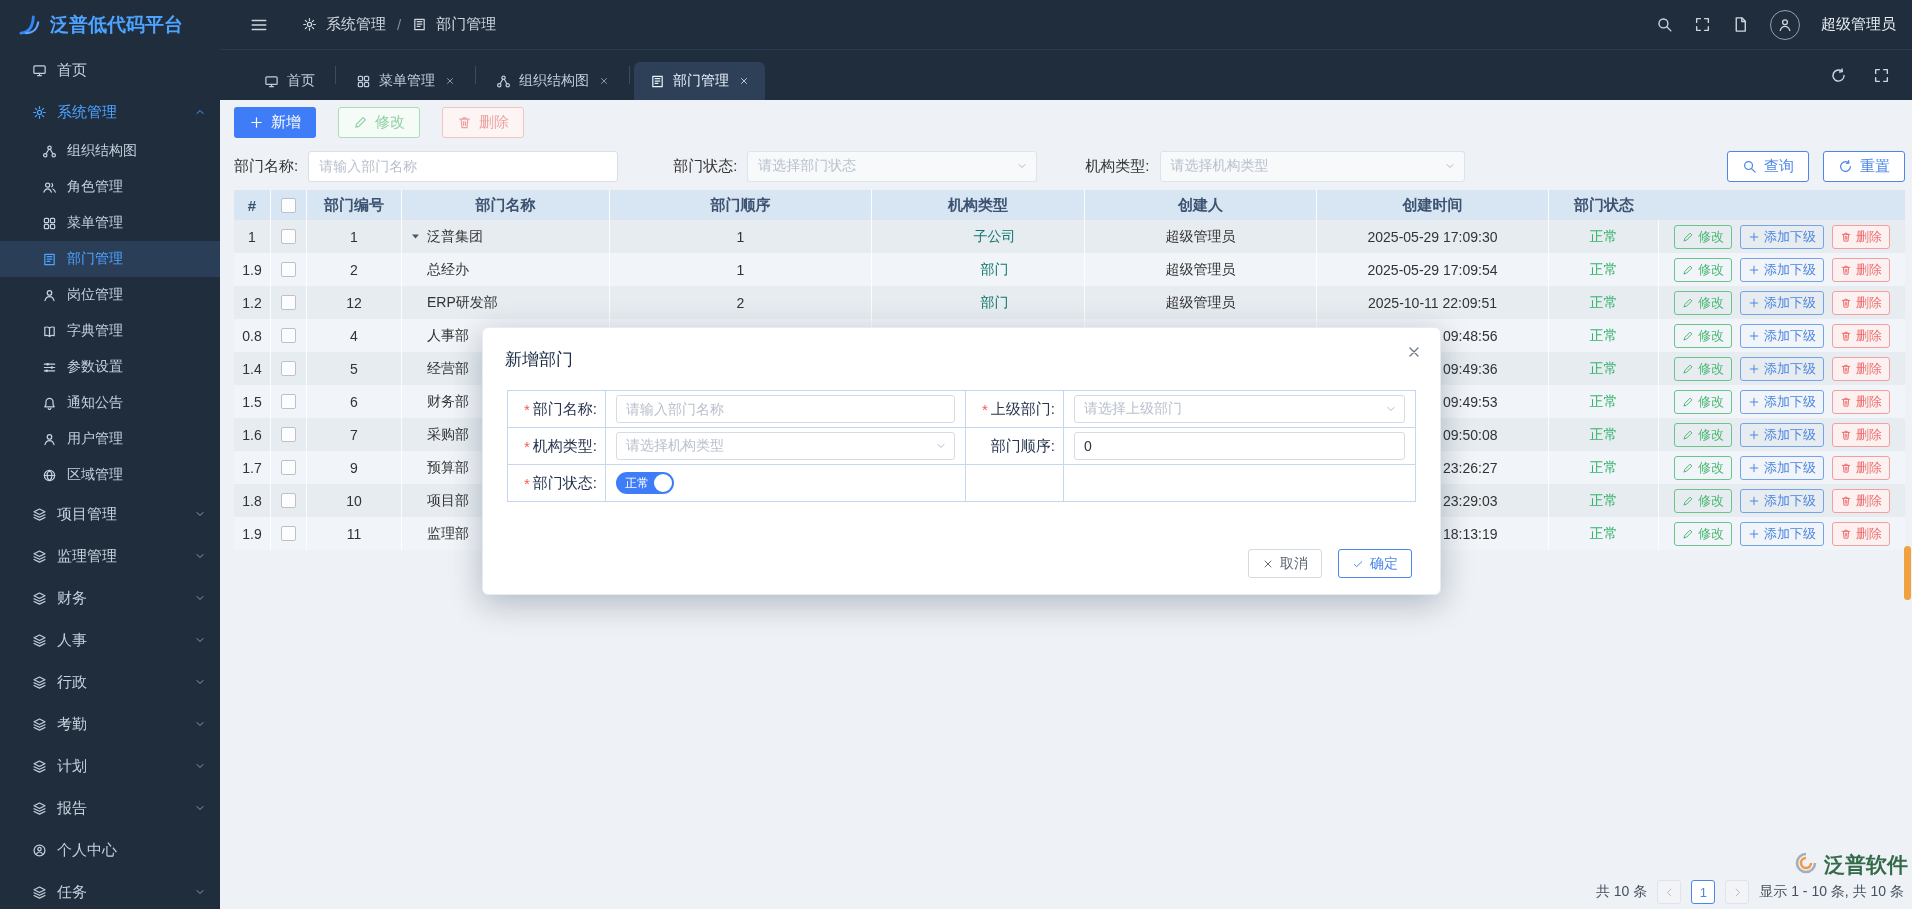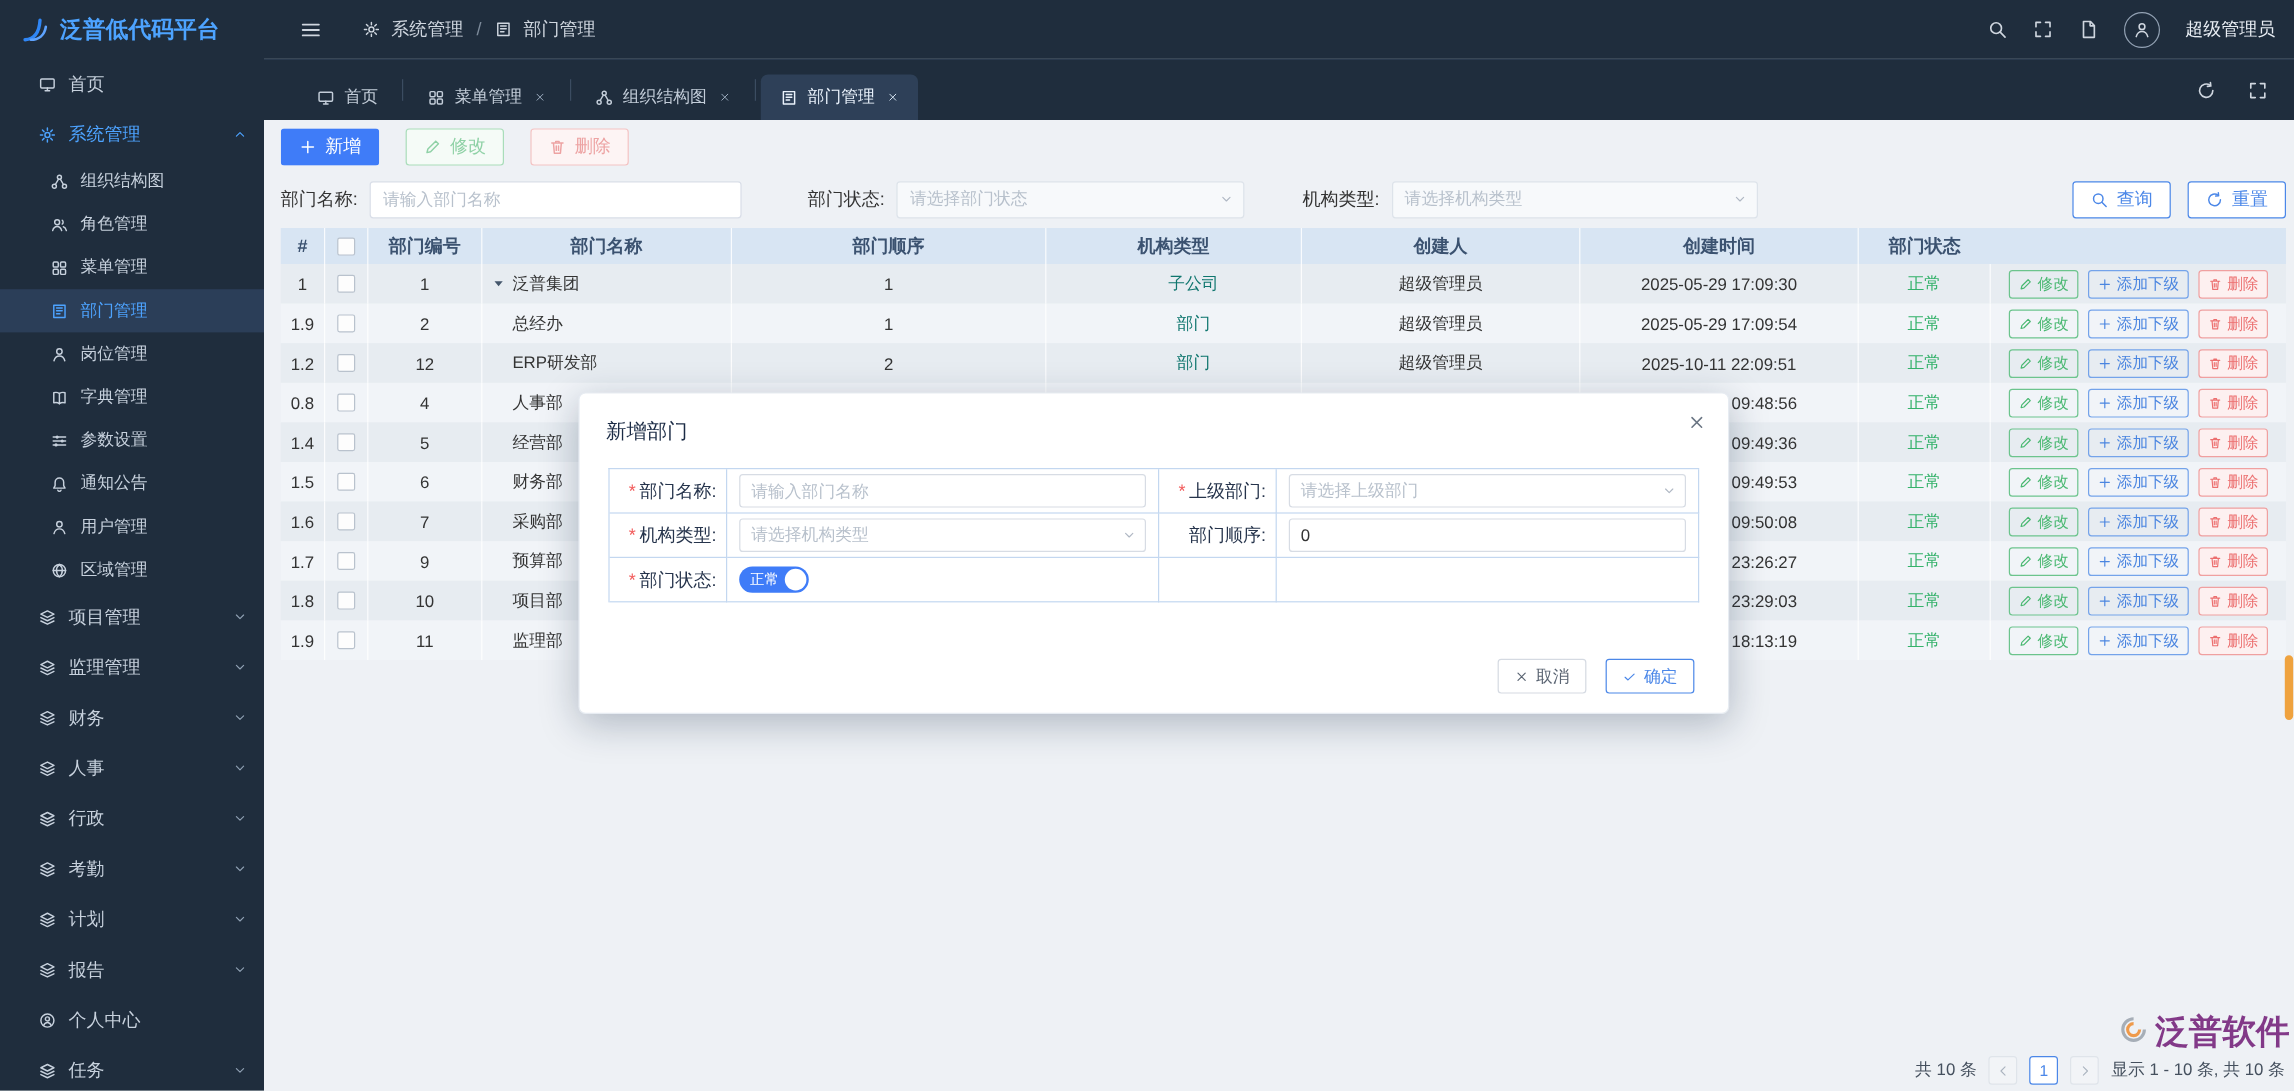--- a/index.html
+++ b/index.html
@@ -137,21 +137,21 @@
   
   .pagination { position:absolute; right:8px; bottom:5px; display:flex; align-items:center;
     gap:10px; font-size:14px; color:#45505e; }
   .pg-box { width:24px; height:24px; border-radius:3px; display:flex; align-items:center;
     justify-content:center; cursor:pointer; font-size:13px; }
   .pg-box svg { width:11px; height:11px; }
   .pg-prev,.pg-next { background:#f2f4f7; border:1px solid #dfe4ea; color:#aab3bf; }
   .pg-num { background:#fff; border:1px solid #4b87e8; color:#4b87e8; }
   .watermark { position:absolute; right:4px; bottom:30px; display:flex; align-items:center; gap:6px; opacity:.85; }
   .wm-mark svg { width:24px; height:24px; }
-  .wm-text { font-size:28px; font-weight:bold; color:#701a75; }
+  .wm-text { font-size:21px; font-weight:bold; color:#14532d; }
   .scroll-thumb { position:absolute; right:1px; top:546px; width:7px; height:54px;
     background:#efa23e; border-radius:4px; z-index:30; cursor:grab; }
 </style>
 </head>
 <body>
 
 <div class="app">
 
   <aside class="sidebar">
     <div class="logo">

